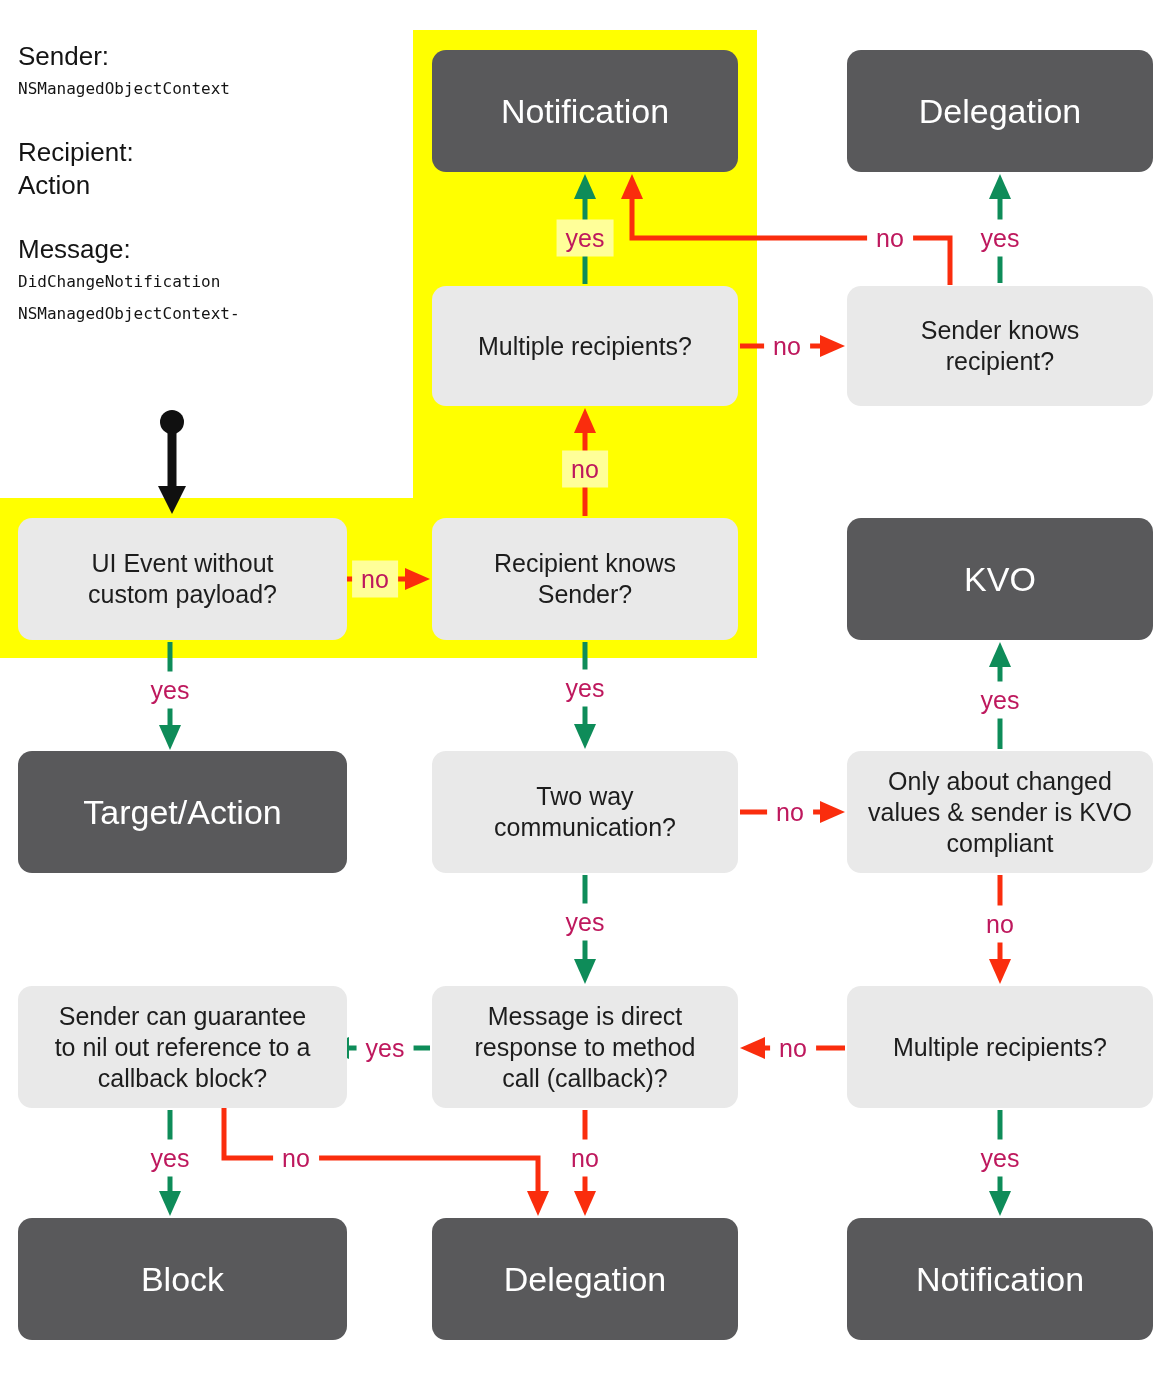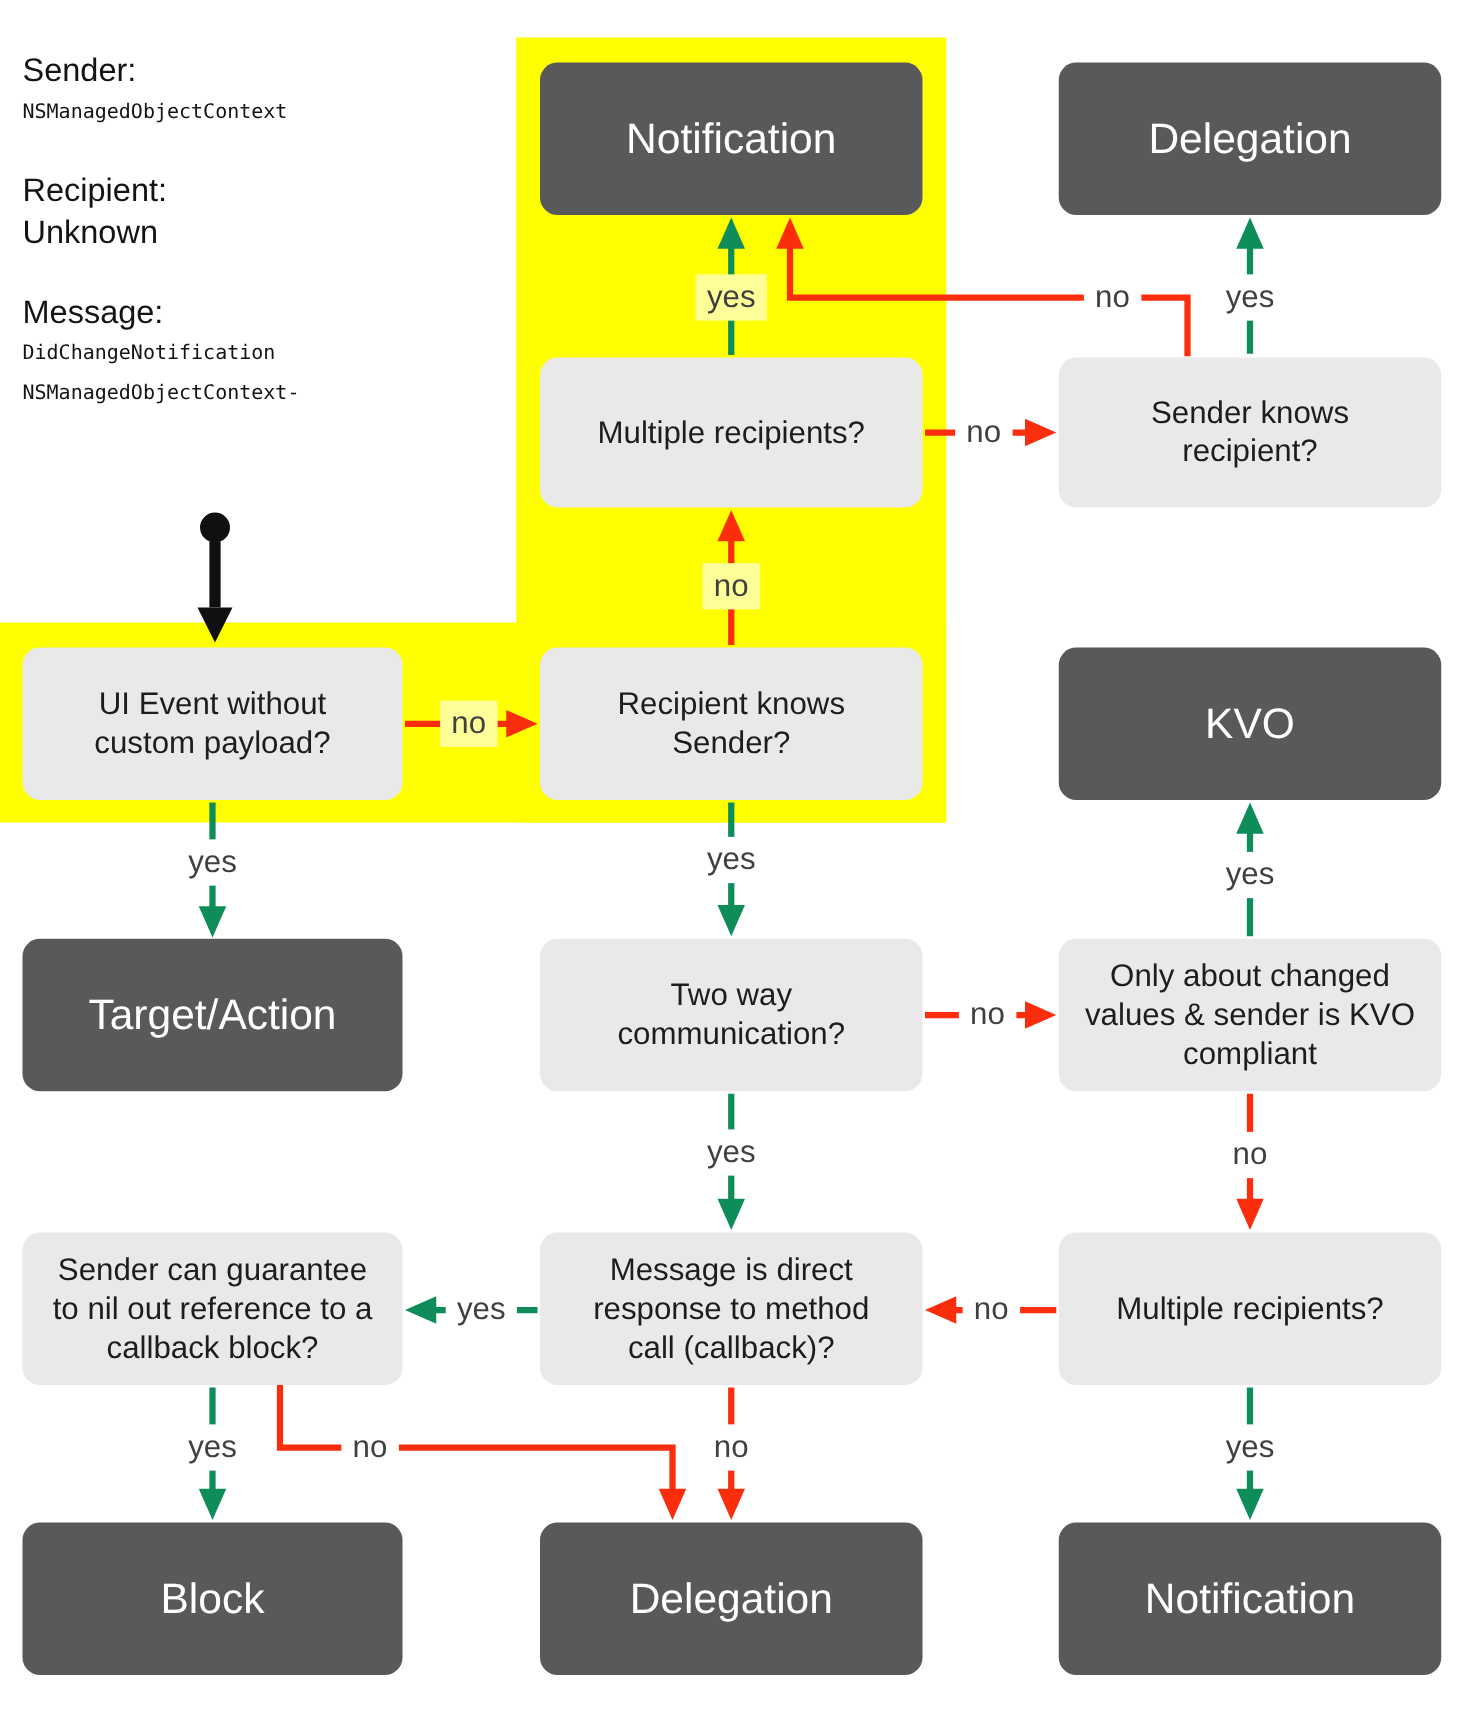--- a/index.html
+++ b/index.html
@@ -13,52 +13,52 @@
   #hl-row{left:0;top:498px;width:757px;height:160px}
   #arrows{position:absolute;left:0;top:0;z-index:2}
   .node{
     position:absolute;z-index:4;border-radius:14px;
     display:flex;align-items:center;justify-content:center;
     text-align:center;white-space:pre-line;
     font-size:25px;line-height:31px;
   }
   .decision{background:#e9e9e9;color:#1d1d1d}
   .result{background:#59595b;color:#ffffff;font-size:34px}
-  .c1{left:18px;width:304px}
+  .c1{left:18px;width:329px}
   .c2{left:432px;width:306px}
   .c3{left:847px;width:306px}
   .r1{top:50px;height:122px}
   .r2{top:286px;height:120px}
   .r3{top:518px;height:122px}
   .r4{top:751px;height:122px}
   .r5{top:986px;height:122px}
   .r6{top:1218px;height:122px}
   .chip{
     position:absolute;z-index:3;transform:translate(-50%,-50%);
     font-size:25px;line-height:25px;padding:6px 9px;
-    background:#ffffff;color:#404040;white-space:nowrap;
+    background:#ffffff;color:#be185d;white-space:nowrap;
   }
   .chip.on-yellow{background:#ffff99}
   .sidebar{position:absolute;left:18px;top:40px;z-index:5}
   .sb-label{font-size:26px;line-height:33px}
   .sb-mono{font-family:"DejaVu Sans Mono","Liberation Mono",monospace;font-size:16px;line-height:32px}
   .sb-gap{height:31px}
 </style>
 </head>
 <body>
 
 <div class="hl" id="hl-col"></div>
 <div class="hl" id="hl-row"></div>
 
 <div class="sidebar">
   <div class="sb-label">Sender:</div>
   <div class="sb-mono">NSManagedObjectContext</div>
   <div class="sb-gap"></div>
   <div class="sb-label">Recipient:</div>
-  <div class="sb-label">Unknown</div>
+  <div class="sb-label">Action</div>
   <div class="sb-gap"></div>
   <div class="sb-label">Message:</div>
   <div class="sb-mono">DidChangeNotification</div>
   <div class="sb-mono">NSManagedObjectContext-</div>
 </div>
 
 <svg id="arrows" width="1170" height="1374">
   <defs>
     <marker id="ah-green" markerUnits="userSpaceOnUse" markerWidth="30" markerHeight="28" refX="3" refY="13" orient="auto">
       <path d="M2,2 L27,13 L2,24 Z" fill="#0e8c59"></path>

